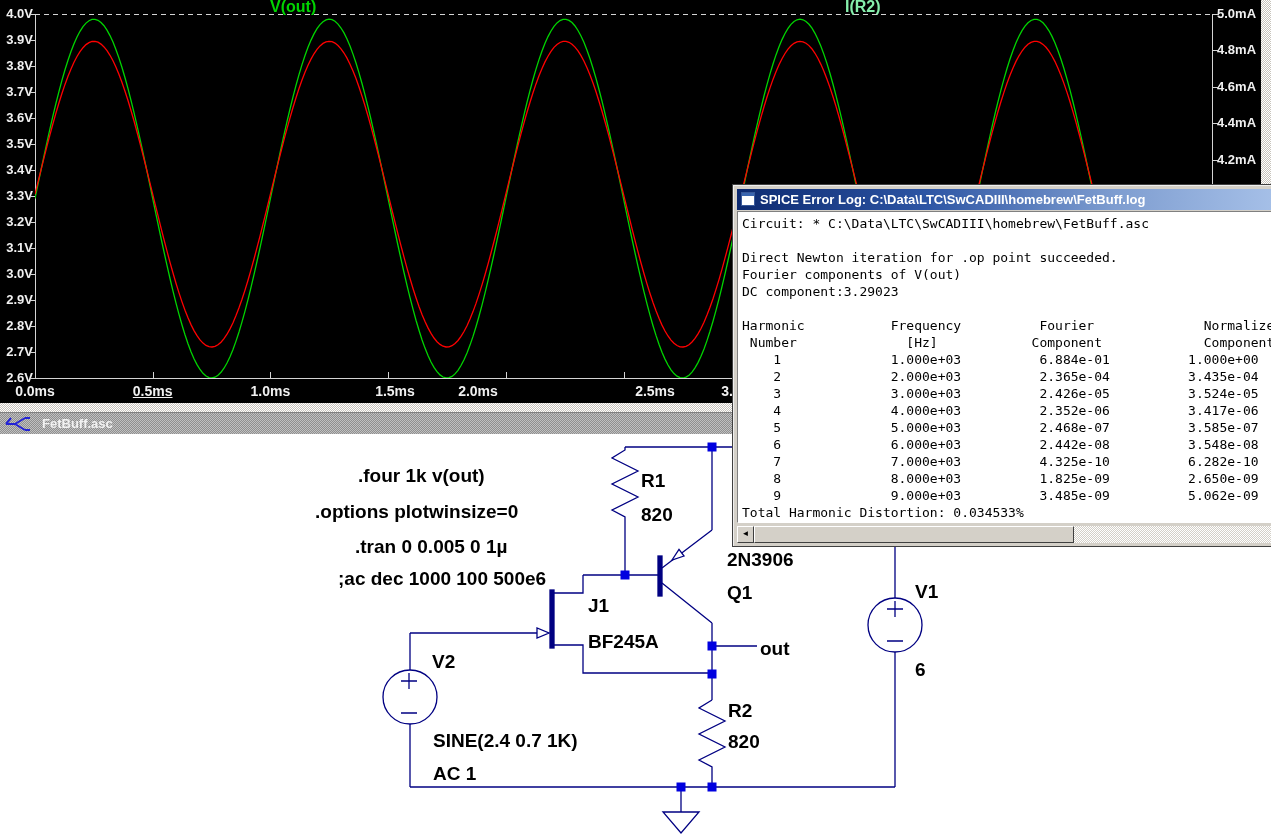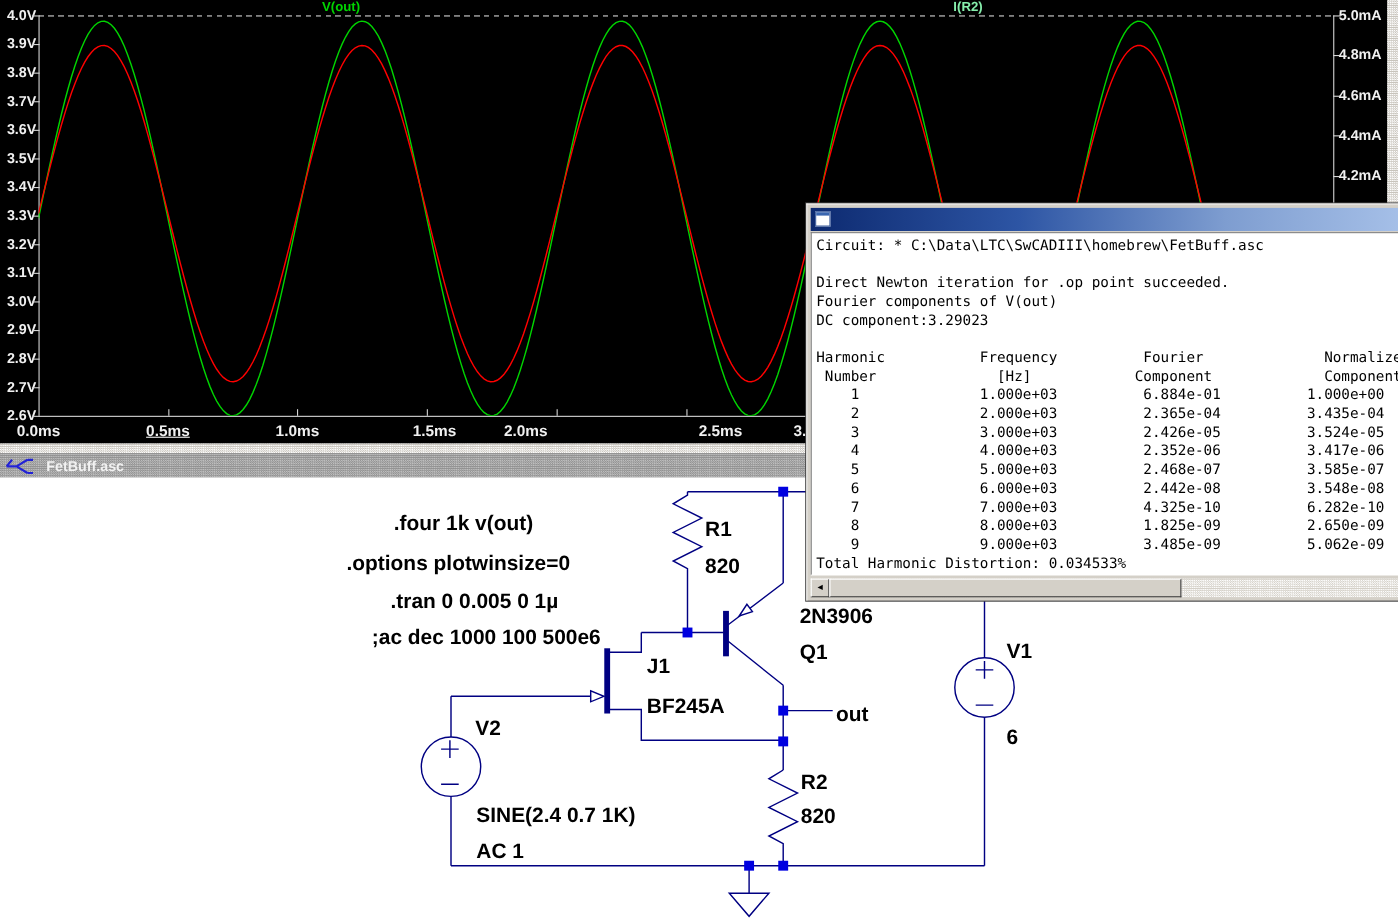--- a/index.html
+++ b/index.html
@@ -5,21 +5,21 @@
   html,body{margin:0;padding:0;}
   body{width:1271px;height:836px;position:relative;overflow:hidden;background:#fff;
        font-family:"Liberation Sans",sans-serif;}
   
   #plot-window{position:absolute;left:0;top:0;width:1271px;height:412px;background:#000;z-index:1;}
   #plot-right-frame{position:absolute;right:0;top:0;width:10px;height:412px;
     background-image:conic-gradient(#fff 25%,#c8c4bc 25% 50%,#fff 50% 75%,#c8c4bc 75%);background-size:2px 2px;}
   #plot-bottom-frame{position:absolute;left:0;top:403px;width:1271px;height:9px;
     background-image:conic-gradient(#fff 25%,#c8c4bc 25% 50%,#fff 50% 75%,#c8c4bc 75%);background-size:2px 2px;
     border-bottom:1px solid #808080;}
-  .legend{position:absolute;top:0;height:13px;font-size:12px;font-weight:bold;text-align:center;line-height:13px;}
+  .legend{position:absolute;top:0;height:13px;font-size:16px;font-weight:bold;text-align:left;line-height:13px;}
   #axis-left-line{position:absolute;left:35px;top:14px;width:1px;height:364px;background:#d4d4d4;}
   #axis-right-line{position:absolute;left:1212px;top:14px;width:1px;height:364px;background:#d4d4d4;}
   #axis-top-line{position:absolute;left:35px;top:14px;width:1177px;height:1px;
     background-image:repeating-linear-gradient(90deg,#d4d4d4 0 5px,transparent 5px 9px);}
   #axis-bottom-line{position:absolute;left:35px;top:378px;width:1178px;height:1px;background:#d4d4d4;}
   .ylab{position:absolute;color:#f0f0f0;font-size:13px;font-weight:bold;line-height:15px;}
   .ylab.left{width:33px;text-align:right;left:0;}
   .ylab.right{left:1217px;text-align:left;width:46px;}
   .xlab{position:absolute;top:383px;width:64px;text-align:center;color:#f0f0f0;font-size:14px;font-weight:bold;}
   .tick{position:absolute;background:#d4d4d4;}
@@ -203,20 +203,21 @@
     <text class="sch-text" x="728" y="748">820</text>
     <text class="sch-text" x="915" y="598">V1</text>
     <text class="sch-text" x="915" y="676">6</text>
     <text class="sch-text" x="760" y="655">out</text>
   </svg>
 </div>
 
 <div id="error-log-window">
   <div id="error-log-titlebar">
     <span id="error-log-icon"></span>
+    <span class="ttext">SPICE Error Log: C:\Data\LTC\SwCADIII\homebrew\FetBuff.log</span>
   </div>
   <div id="error-log-client">
     <pre id="error-log-pre">Circuit: * C:\Data\LTC\SwCADIII\homebrew\FetBuff.asc
 
 Direct Newton iteration for .op point succeeded.
 Fourier components of V(out)
 DC component:3.29023
 
 Harmonic           Frequency          Fourier              Normalized
  Number              [Hz]            Component             Component

